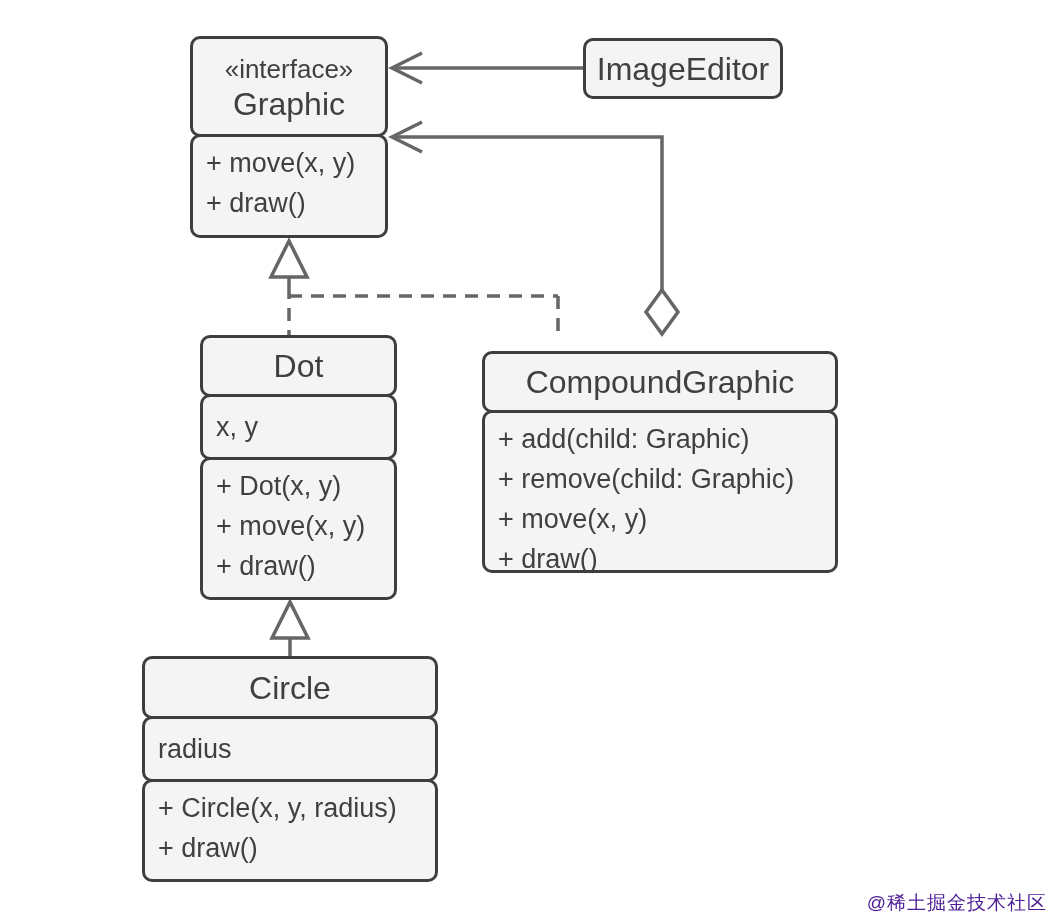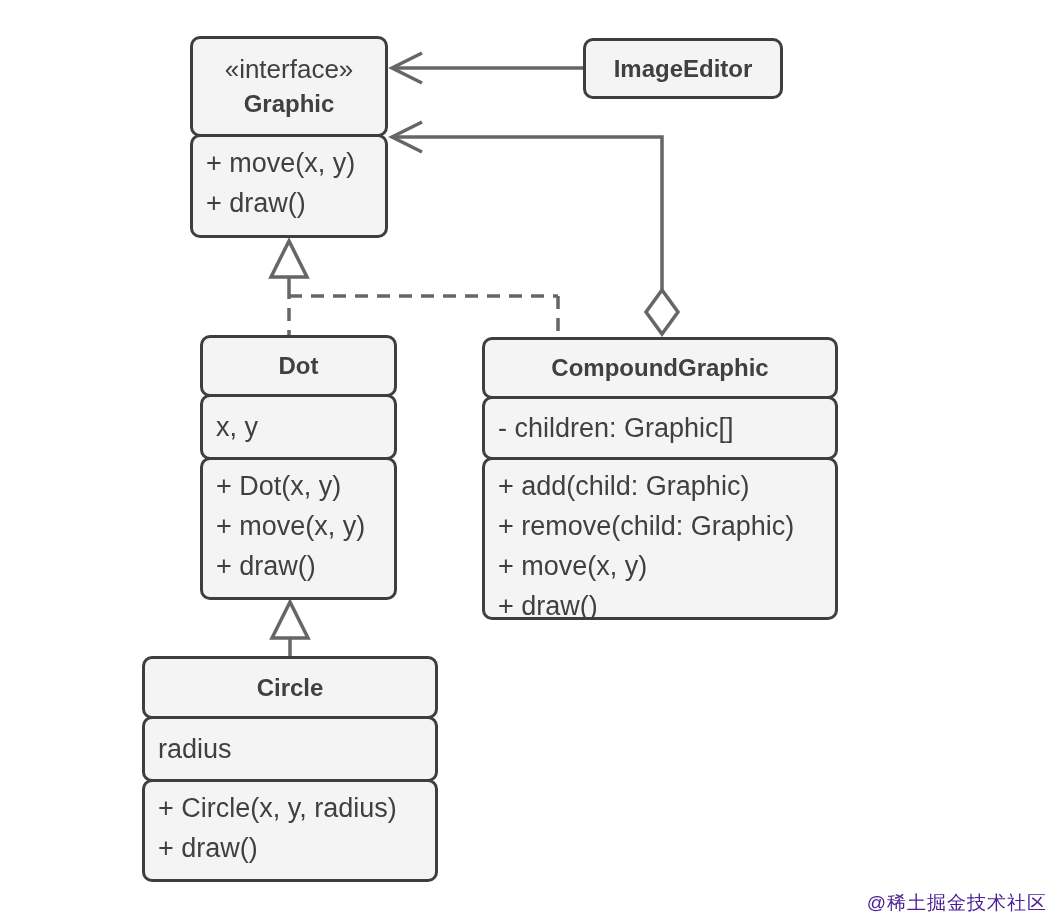--- a/index.html
+++ b/index.html
@@ -30,21 +30,21 @@
     overflow: hidden;
   }
   .compartment + .compartment { margin-top: -3px; }
   .compartment.title-c {
     display: flex;
     flex-direction: column;
     align-items: center;
     justify-content: center;
   }
   .stereotype { font-size: 26px; line-height: 34px; }
-  .class-name { font-size: 24px; font-weight: bold; line-height: 36px; }
+  .class-name { font-size: 32px; font-weight: normal; line-height: 36px; }
   .members { padding: 6px 10px 0 13px; }
   .member { font-size: 27px; line-height: 40px; white-space: nowrap; }
   .attr-c {
     display: flex;
     align-items: center;
     padding-left: 13px;
   }
   .watermark {
     position: absolute;
     right: 13px;
@@ -110,26 +110,23 @@
     <div class="compartment attr-c" style="height:66px;">
       <div class="member">x, y</div>
     </div>
     <div class="compartment members" style="height:143px;">
       <div class="member">+ Dot(x, y)</div>
       <div class="member">+ move(x, y)</div>
       <div class="member">+ draw()</div>
     </div>
   </div>
 
-  <div class="uml-class" style="left:482px; top:337px; width:356px;">
+  <div class="uml-class" style="left:482px; top:351px; width:356px;">
     <div class="compartment title-c" style="height:62px;">
       <div class="class-name">CompoundGraphic</div>
-    </div>
-    <div class="compartment attr-c" style="height:64px;">
-      <div class="member">- children: Graphic[]</div>
     </div>
     <div class="compartment members" style="height:163px;">
       <div class="member">+ add(child: Graphic)</div>
       <div class="member">+ remove(child: Graphic)</div>
       <div class="member">+ move(x, y)</div>
       <div class="member">+ draw()</div>
     </div>
   </div>
 
   <div class="uml-class" style="left:142px; top:656px; width:296px;">

